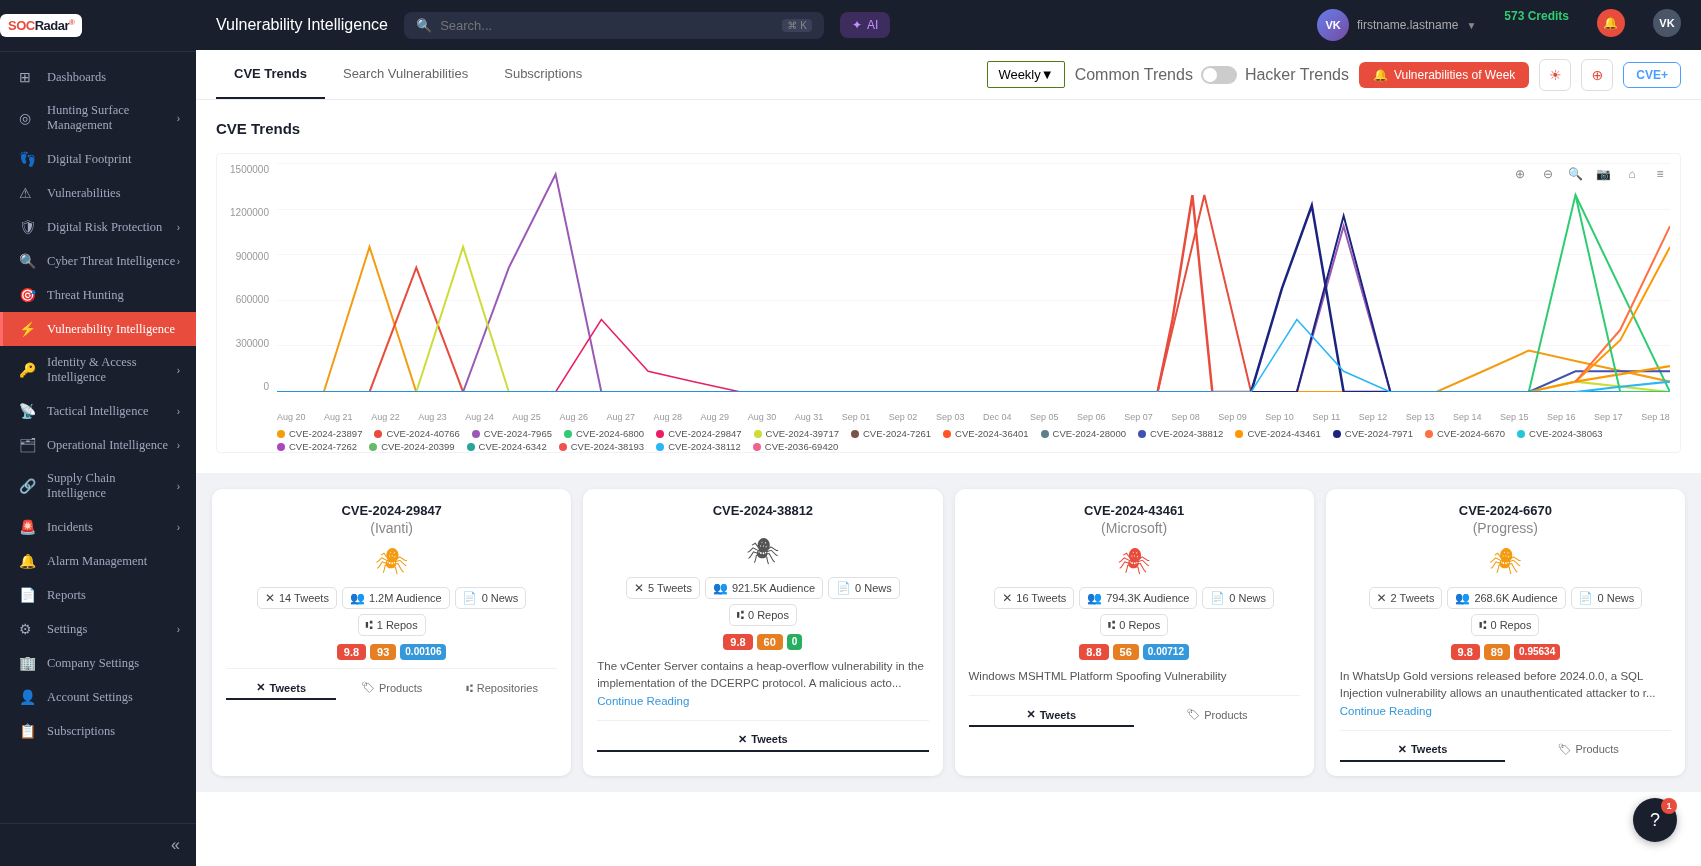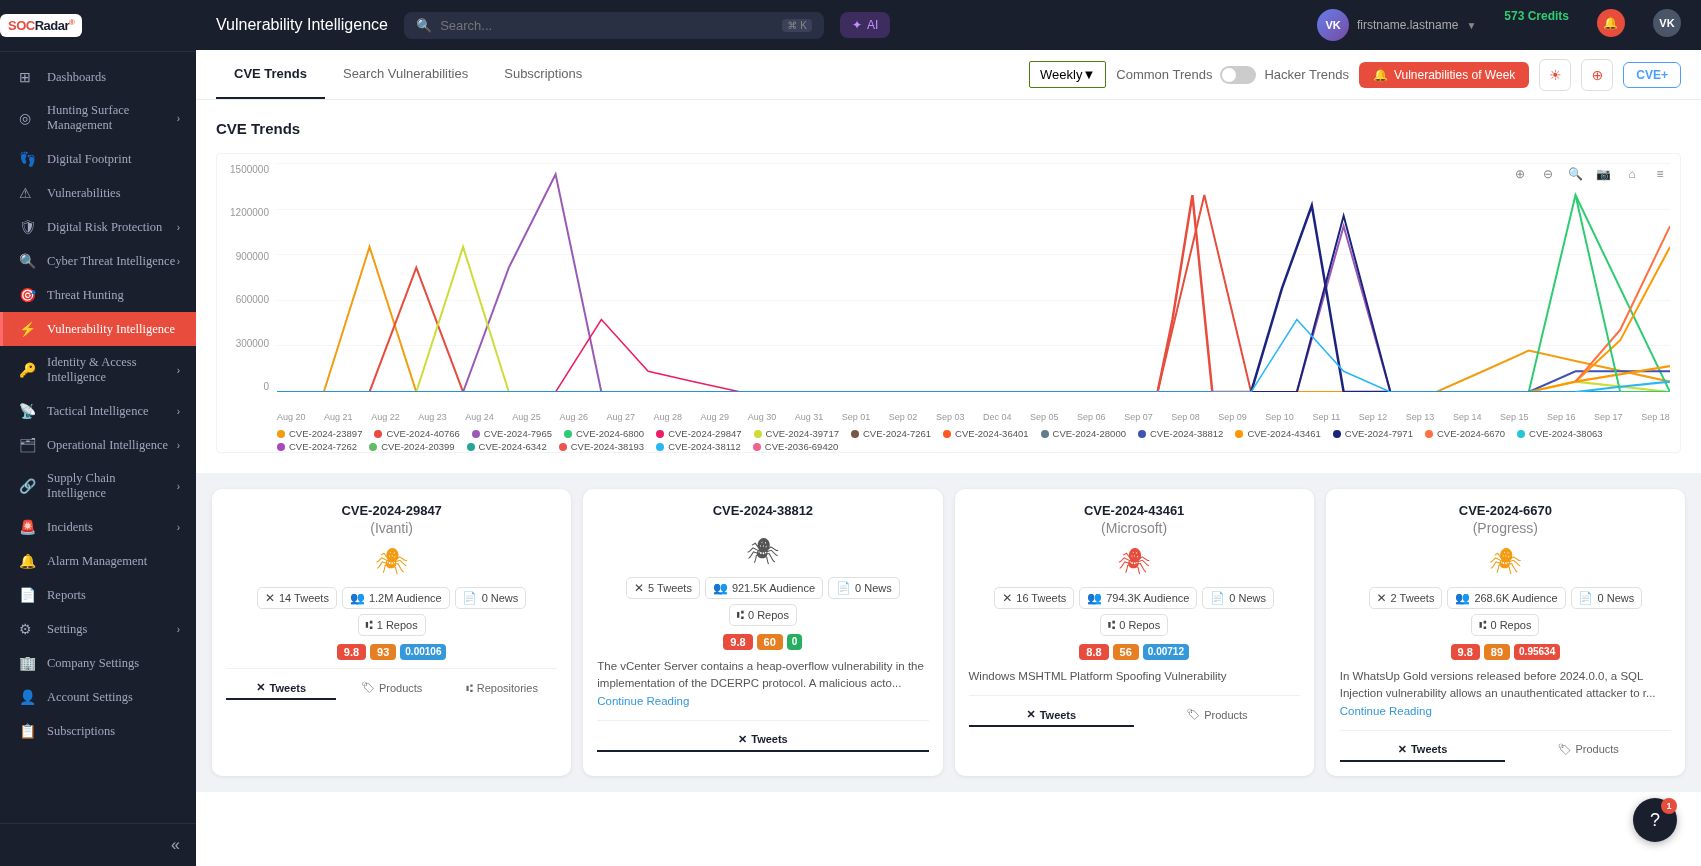--- a/index.html
+++ b/index.html
@@ -242,21 +242,21 @@
       border-radius: 2px;
       padding: 5px 10px;
       cursor: pointer;
       font-size: 13px;
       background: #fff;
     }
     .trend-toggle {
       display: flex;
       align-items: center;
       gap: 8px;
-      font-size: 13px;
+      font-size: 16px;
       color: #666;
     }
     .toggle-switch {
       width: 36px;
       height: 18px;
       background: #ccc;
       border-radius: 9px;
       position: relative;
       cursor: pointer;
     }

